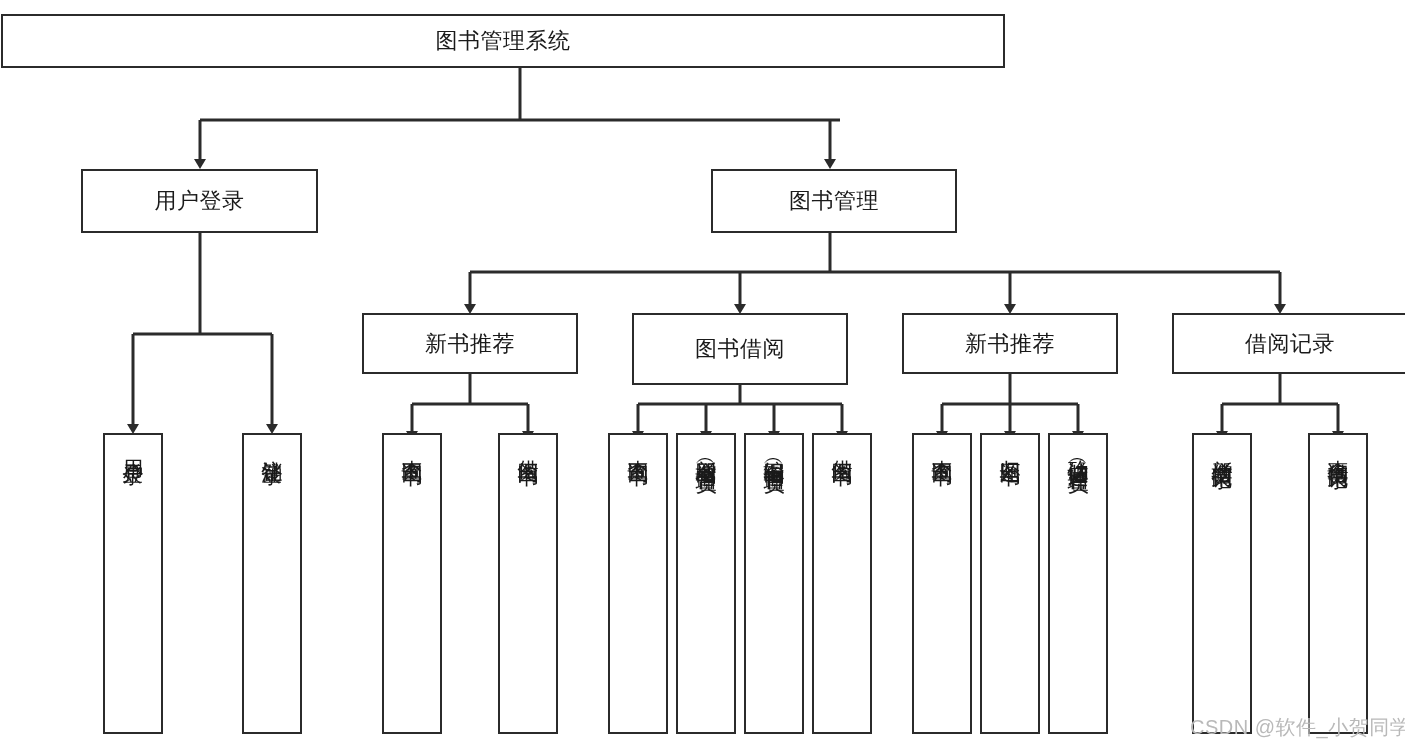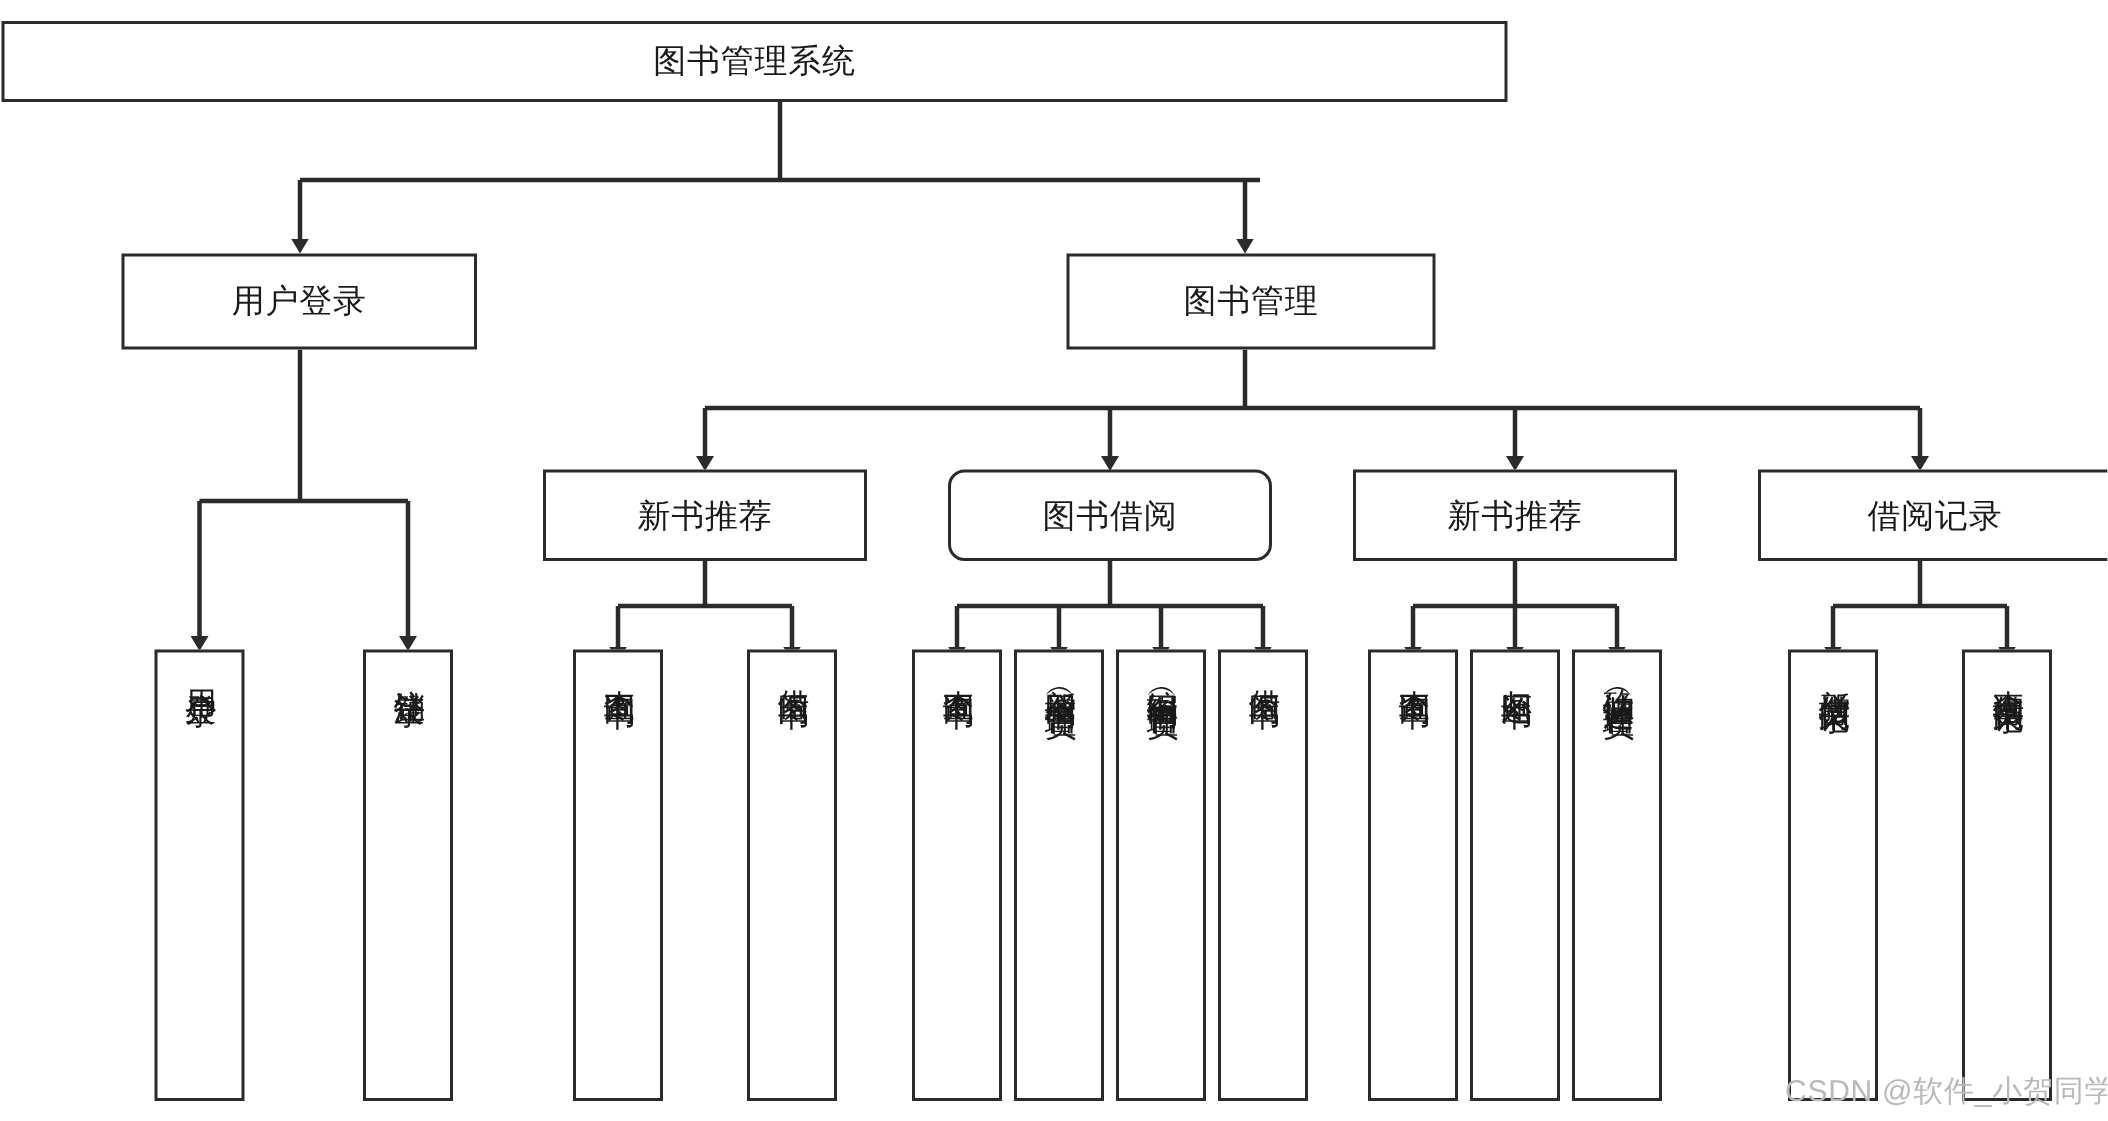--- a/index.html
+++ b/index.html
@@ -156,21 +156,21 @@
   <div class="node horizontal" style="left:81px; top:169px; width:237px; height:64px;">
     <span>用户登录</span>
   </div>
   <div class="node horizontal" style="left:711px; top:169px; width:246px; height:64px;">
     <span>图书管理</span>
   </div>
 
   <div class="node horizontal" style="left:362px; top:313px; width:216px; height:61px;">
     <span>新书推荐</span>
   </div>
-  <div class="node horizontal" style="left:632px; top:313px; width:216px; height:61px;border-radius:11px;">
+  <div class="node horizontal" style="left:632px; top:313px; width:216px; height:72px;">
     <span>图书借阅</span>
   </div>
   <div class="node horizontal" style="left:902px; top:313px; width:216px; height:61px;">
     <span>新书推荐</span>
   </div>
   <div class="node horizontal" style="left:1172px; top:313px; width:236px; height:61px;">
     <span>借阅记录</span>
   </div>
 
   <div class="node vertical" style="left:103px; top:433px; width:60px; height:301px;">

